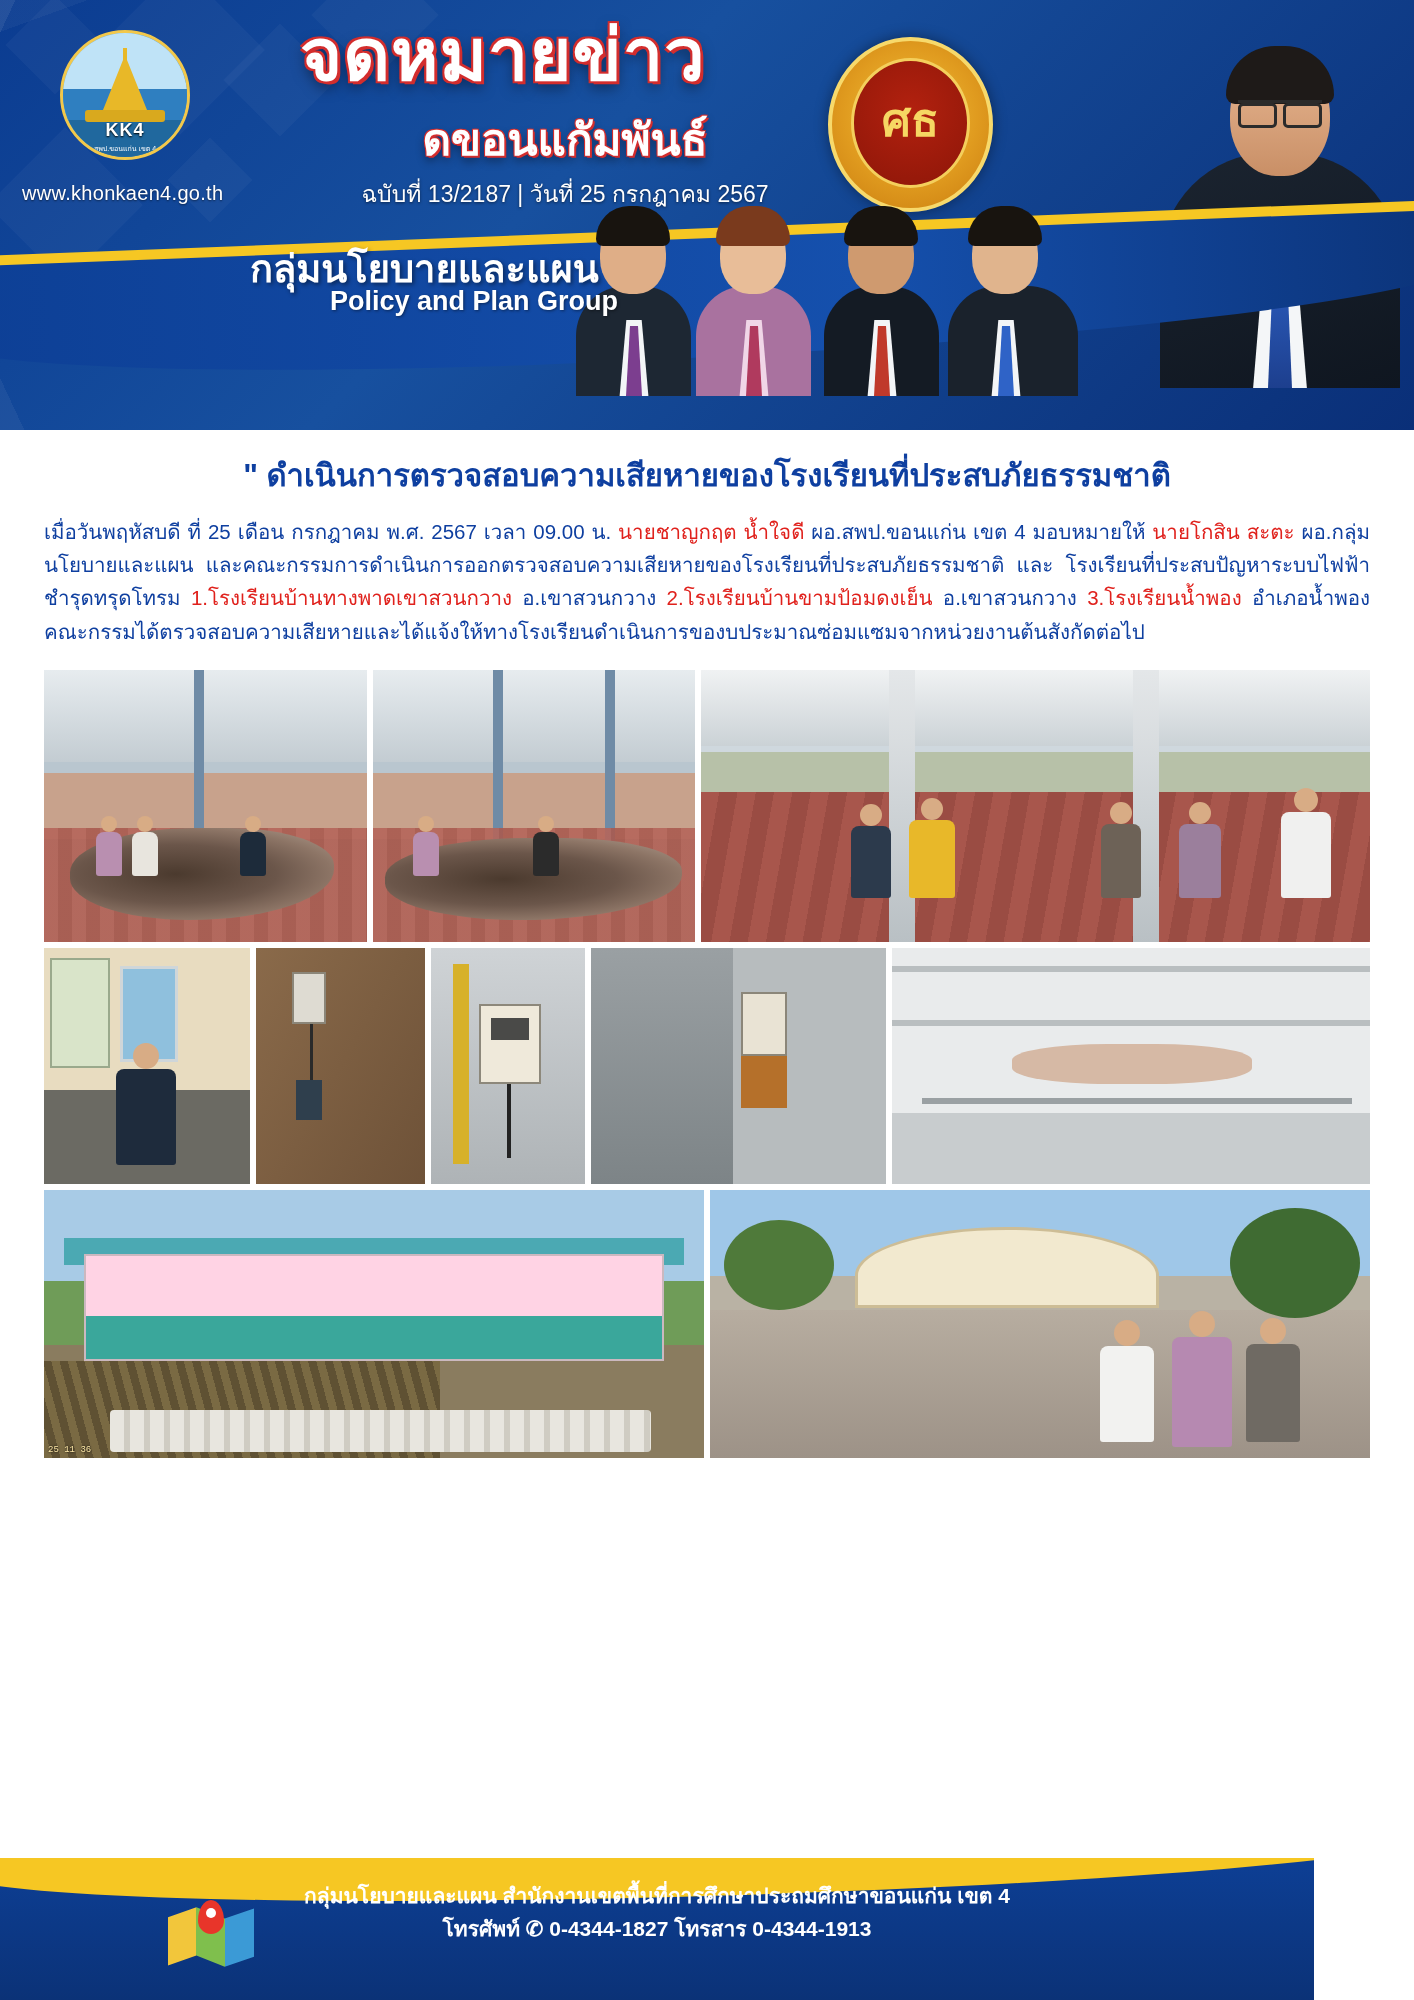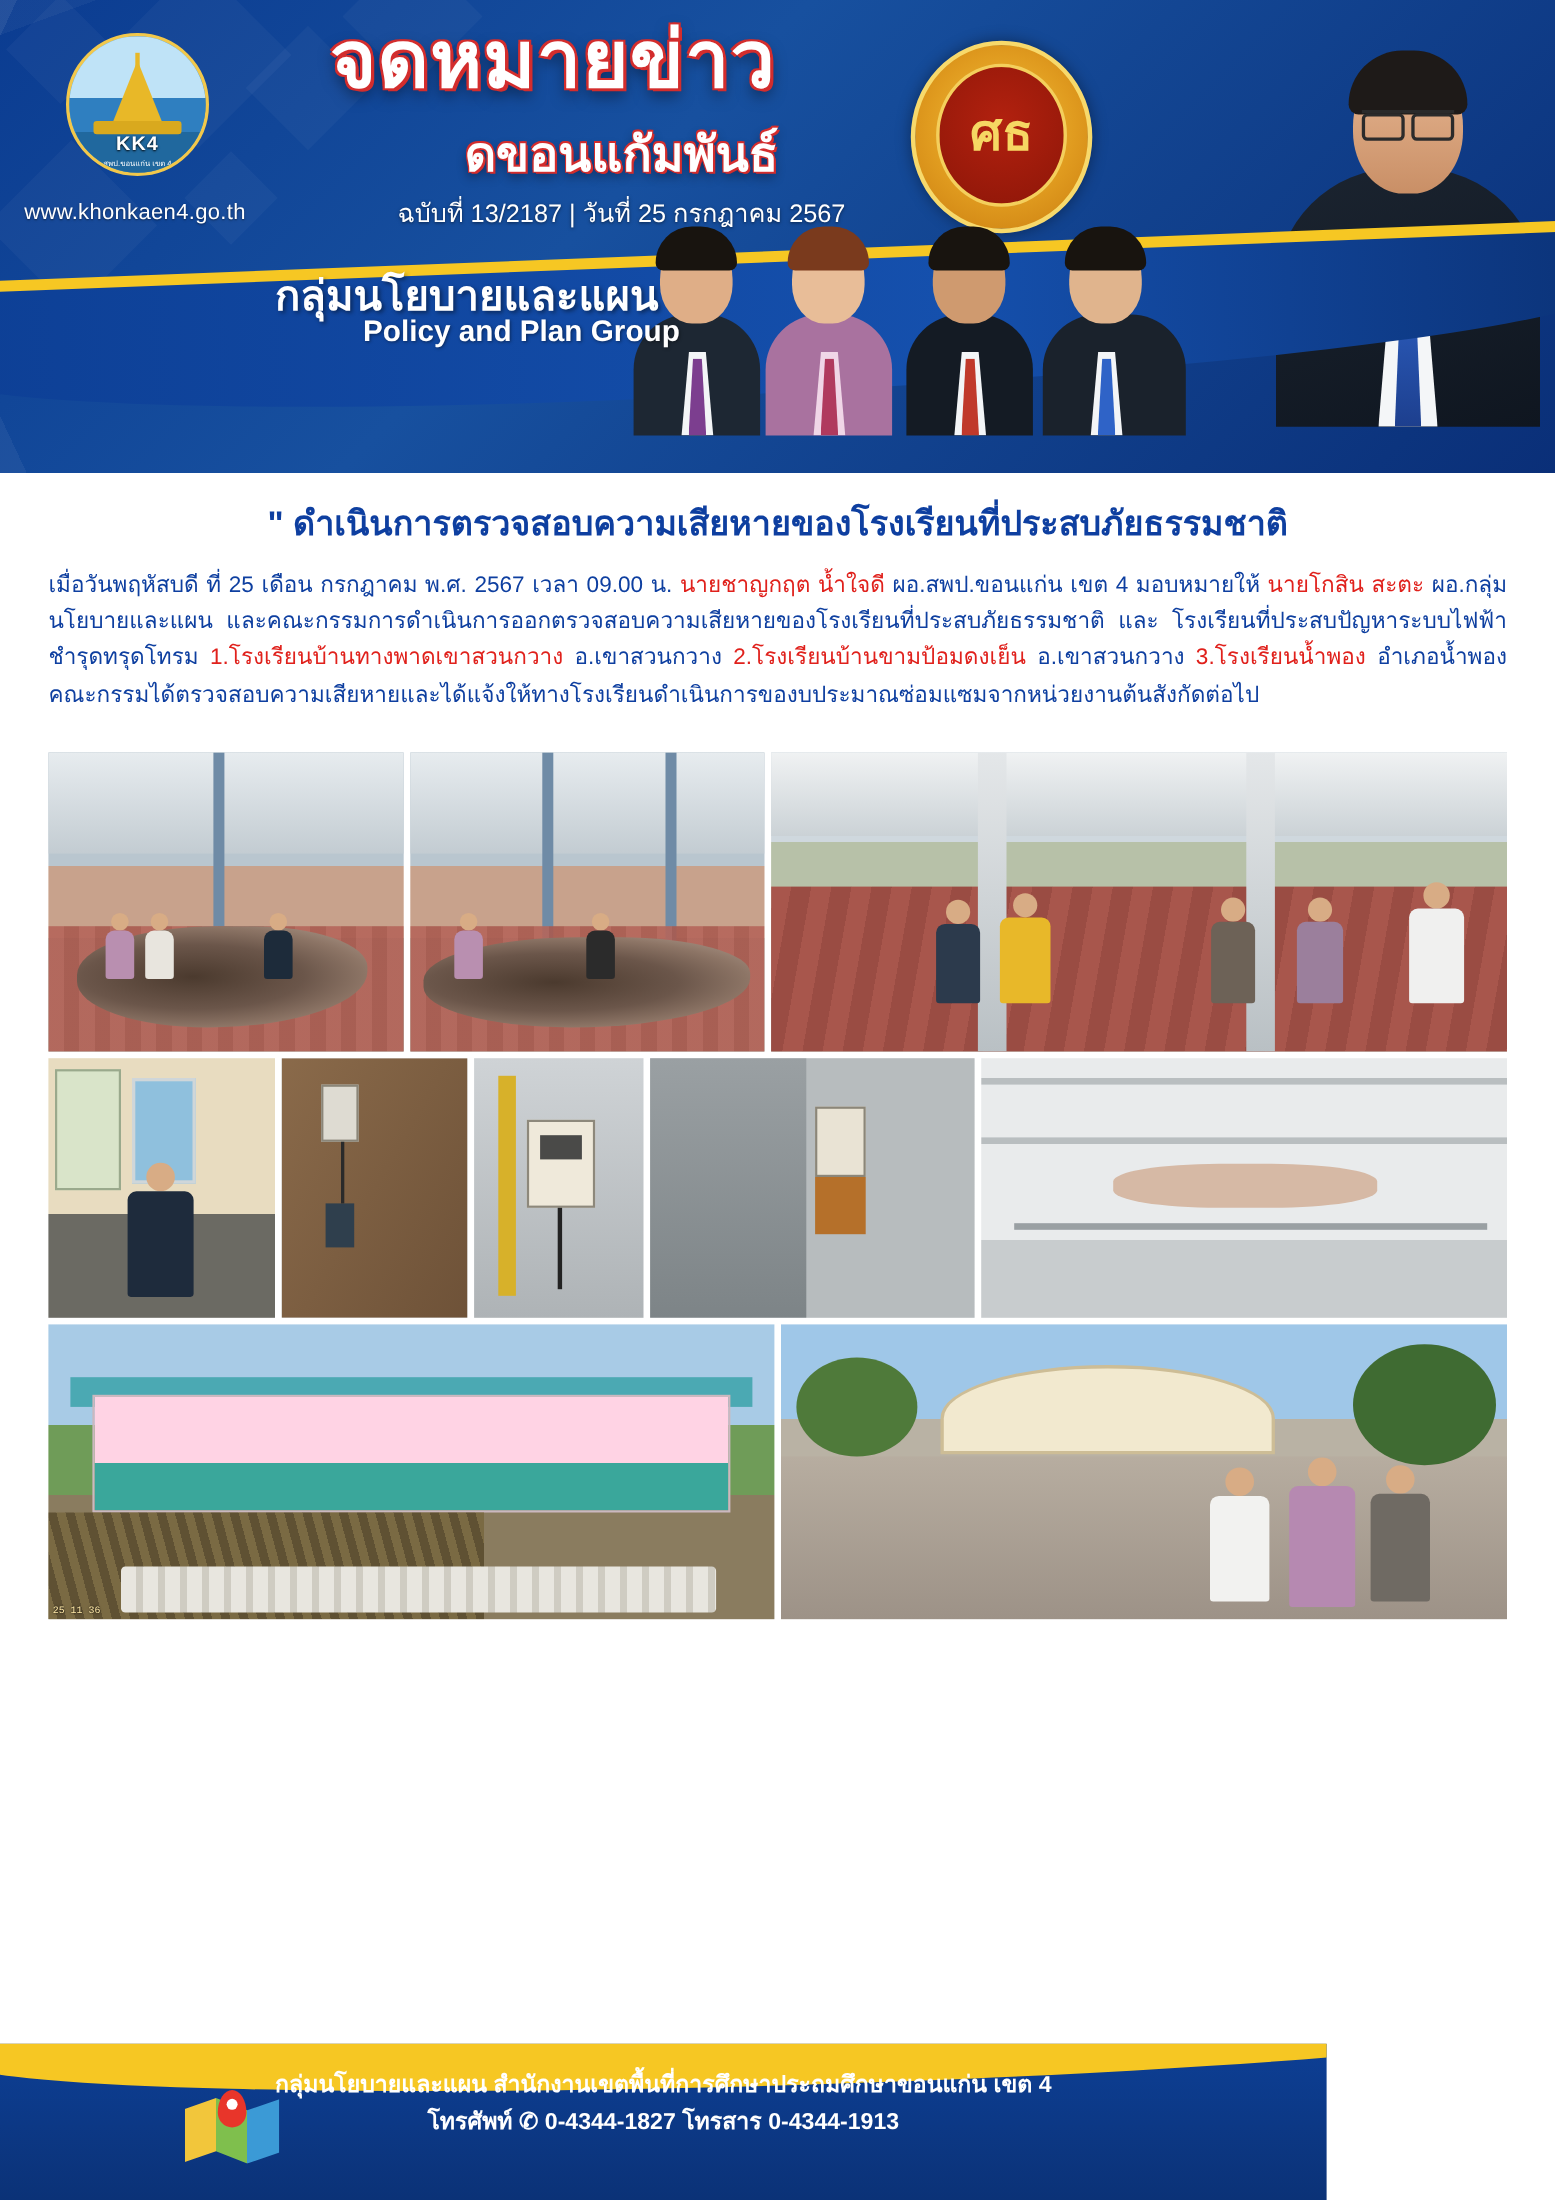--- a/index.html
+++ b/index.html
@@ -240,21 +240,21 @@
     margin-top: 16px;
     font-size: 20.5px;
     color: #0e3fa0;
     line-height: 1.62;
     text-align: justify;
     text-indent: 0;
   }
   .body-text .red { color: #e0211c; }
 
   
-  .photos { margin-top: 36px; }
+  .photos { margin-top: 22px; }
   .prow { display: flex; gap: 6px; margin-bottom: 6px; }
   .ph { position: relative; overflow: hidden; background: #b9b4ae; }
   .ph .cap {
     position: absolute; left: 4px; bottom: 3px;
     font-size: 9px; color: #ffe9a8; font-family: "Liberation Mono", monospace;
     text-shadow: 0 0 2px #000;
   }
 
   
   .scene-corridor { background: linear-gradient(#b9c6cf 0 38%, #c8a28c 38% 62%, #9d8a7c 62% 100%); }
@@ -287,21 +287,21 @@
 
   .scene-yard { background: linear-gradient(#9fc7e8 0 32%, #b9b2a4 32% 100%); }
   .scene-yard .gate { position:absolute; left:22%; top:14%; width:46%; height:30%; background:#f2e9cf; border:3px solid #cdbd96; border-radius: 50% 50% 0 0 / 60% 60% 0 0;}
   .scene-yard .ground { position:absolute; left:0; bottom:0; width:100%; height:55%; background: linear-gradient(#b7ada0,#9d9287); }
   .scene-yard .tree { position:absolute; border-radius:50%; background:#4f7a3a; }
 
   
   .footer {
     position: absolute;
     left: 0; bottom: 0;
-    width: 1206px; height: 142px;
+    width: 1314px; height: 142px;
     background: linear-gradient(180deg, #0d3f95 0%, #0b3277 100%);
     overflow: hidden;
   }
   .footer .fwave {
     position: absolute; left: -40px; top: -52px; width: 1500px; height: 90px;
     background: #f6c723; border-radius: 0 0 60% 50%; transform: rotate(-1.4deg);
   }
   .footer .ftext {
     position: absolute; left: 0; right: 0; top: 22px;
     text-align: center; color: #ffffff; font-size: 21px; font-weight: bold;

